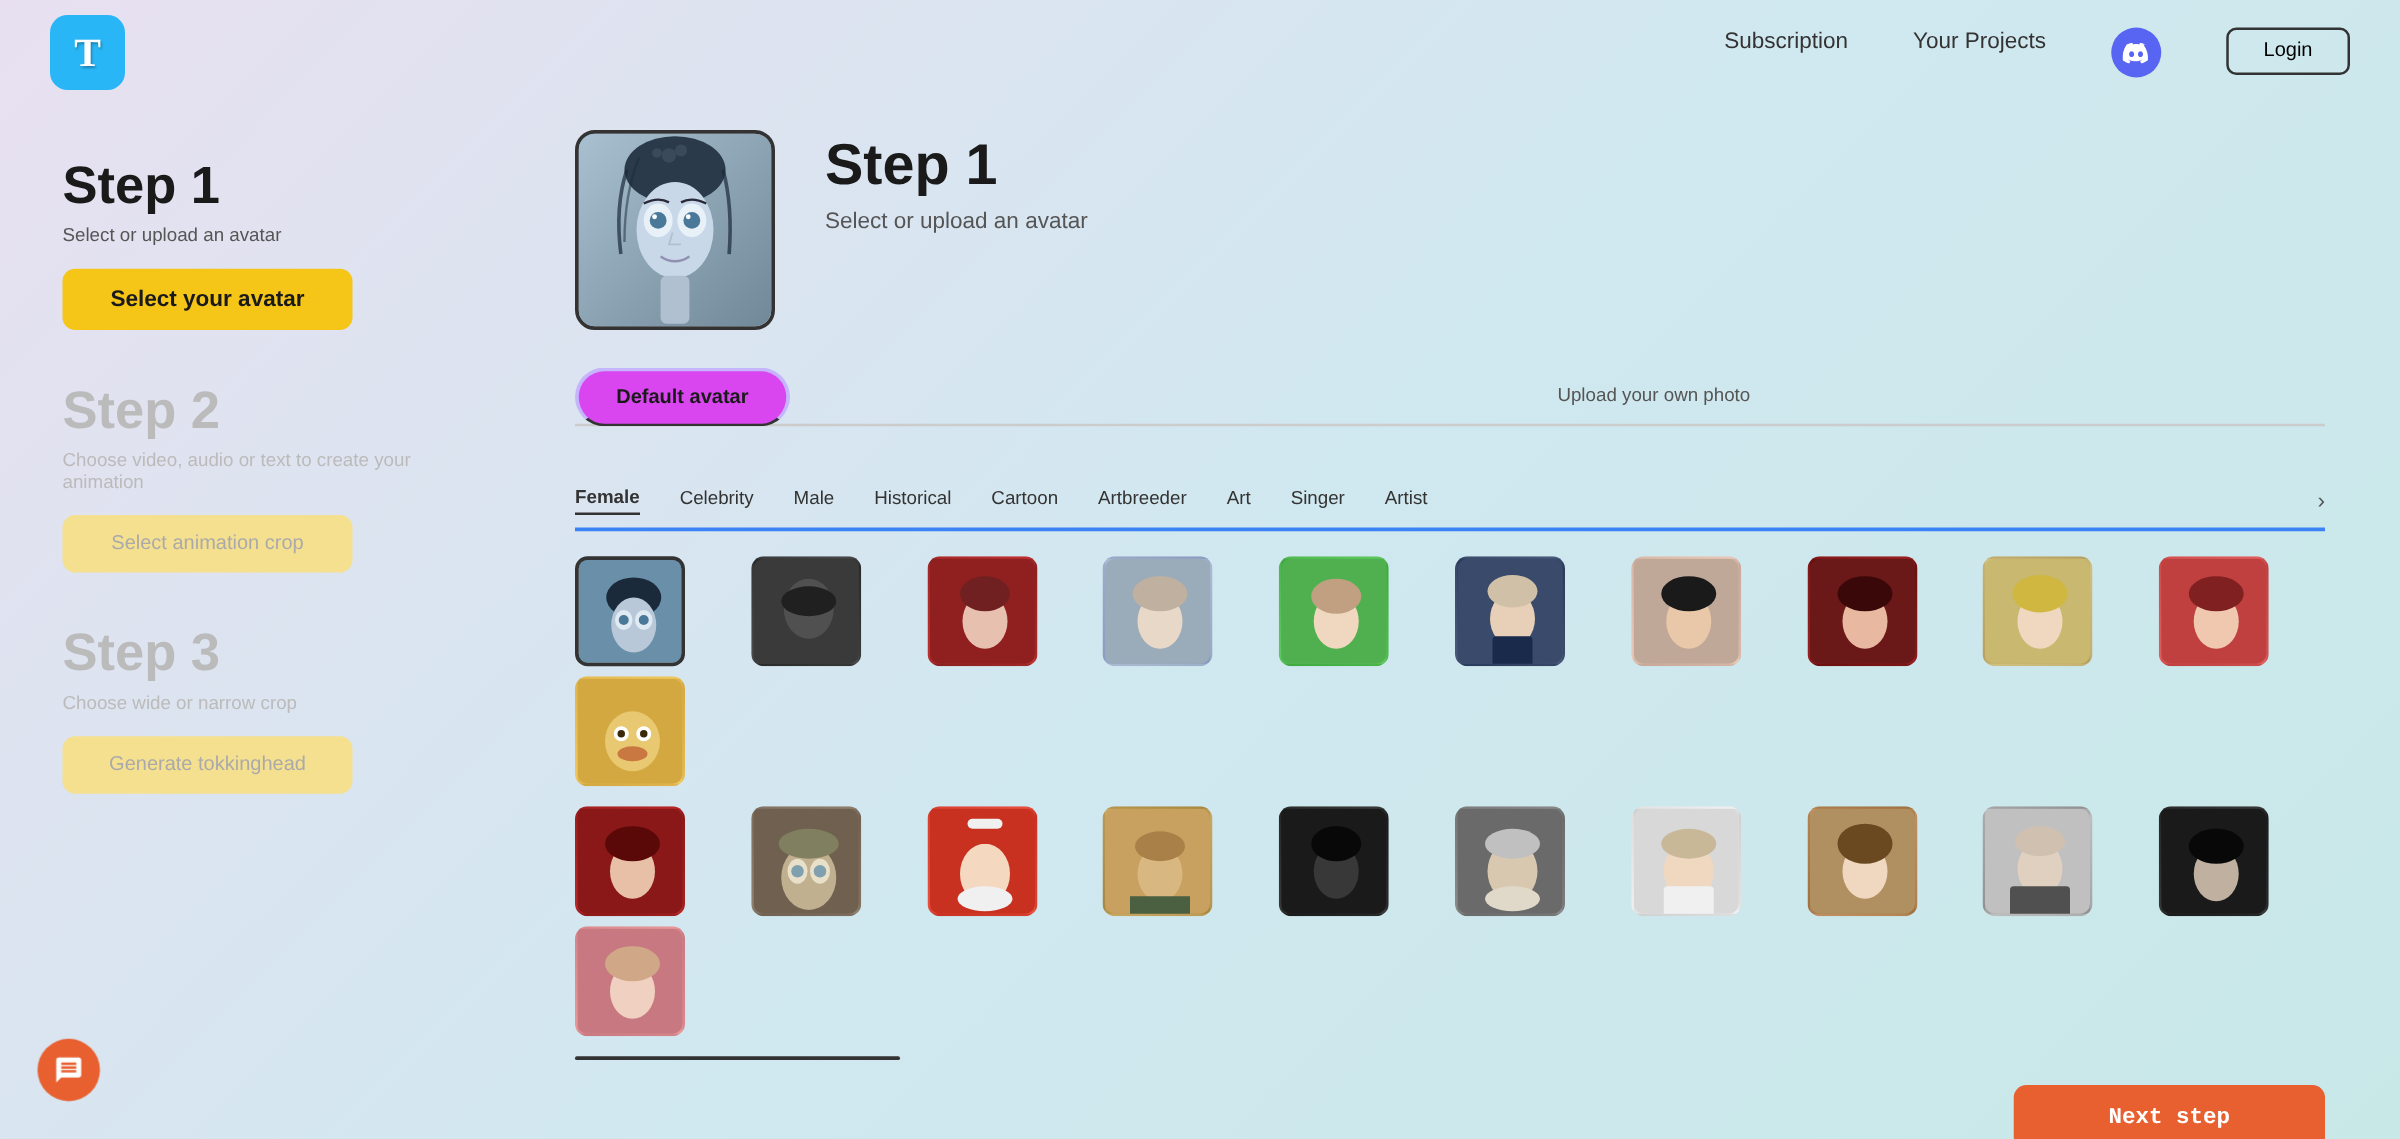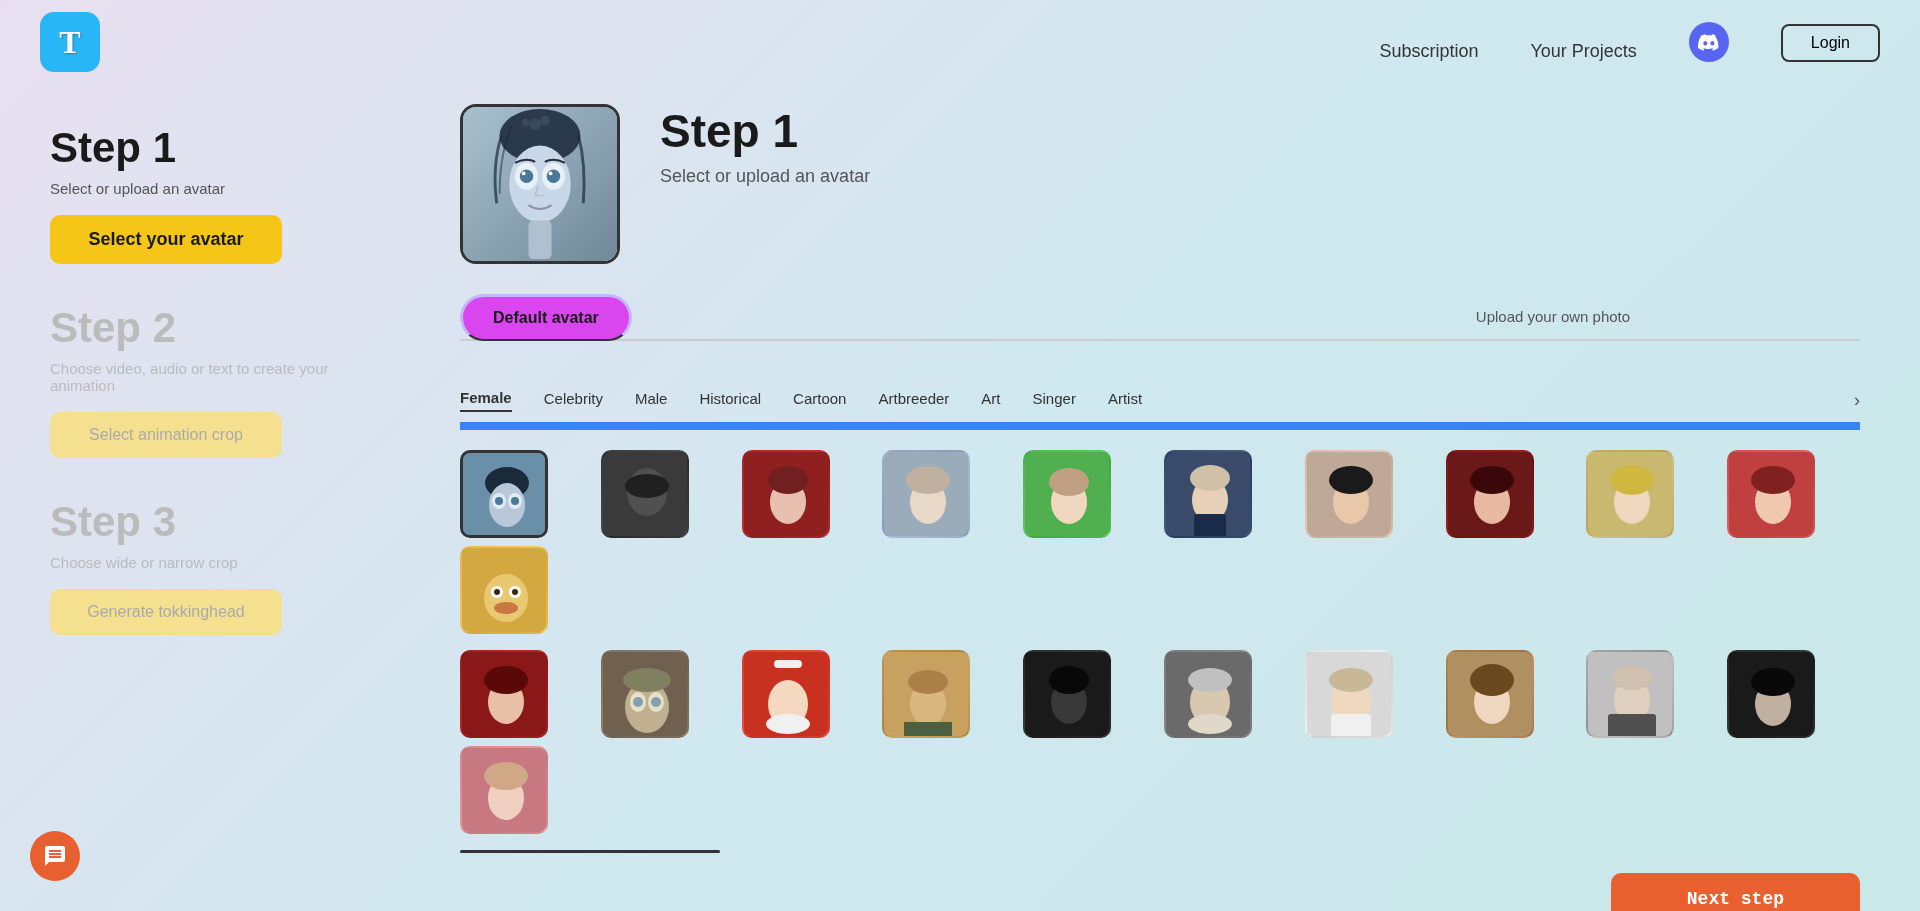--- a/index.html
+++ b/index.html
@@ -32,21 +32,21 @@
       text-shadow: 1px 1px 2px rgba(0,0,0,0.3);
     }
     .logo-t {
       font-family: serif;
       font-size: 32px;
       color: white;
       font-weight: 900;
     }
     .nav {
       display: flex;
-      align-items: flex-end;
+      align-items: flex-start;
       gap: 52px;
     }
     .nav-link {
       font-size: 18px;
       color: #333;
       cursor: pointer;
       text-decoration: none;
     }
     .discord-icon {
       width: 40px;
@@ -187,31 +187,31 @@
     }
     .tab-divider {
       flex: 1;
     }
     .upload-link {
       padding: 12px 0;
       font-size: 15px;
       color: #555;
       cursor: pointer;
       align-self: center;
-      text-align: center;
+      text-align: left;
       flex: 1;
     }
 
     
     .categories {
       display: flex;
       gap: 32px;
       align-items: center;
       margin-bottom: 20px;
-      border-bottom: 8px solid #3b82f6;
+      border-bottom: 3px solid #3b82f6;
       padding-bottom: 10px;
       margin-top: 48px;
     }
     .cat-item {
       font-size: 15px;
       color: #333;
       cursor: pointer;
       padding-bottom: 4px;
     }
     .cat-item.active {

